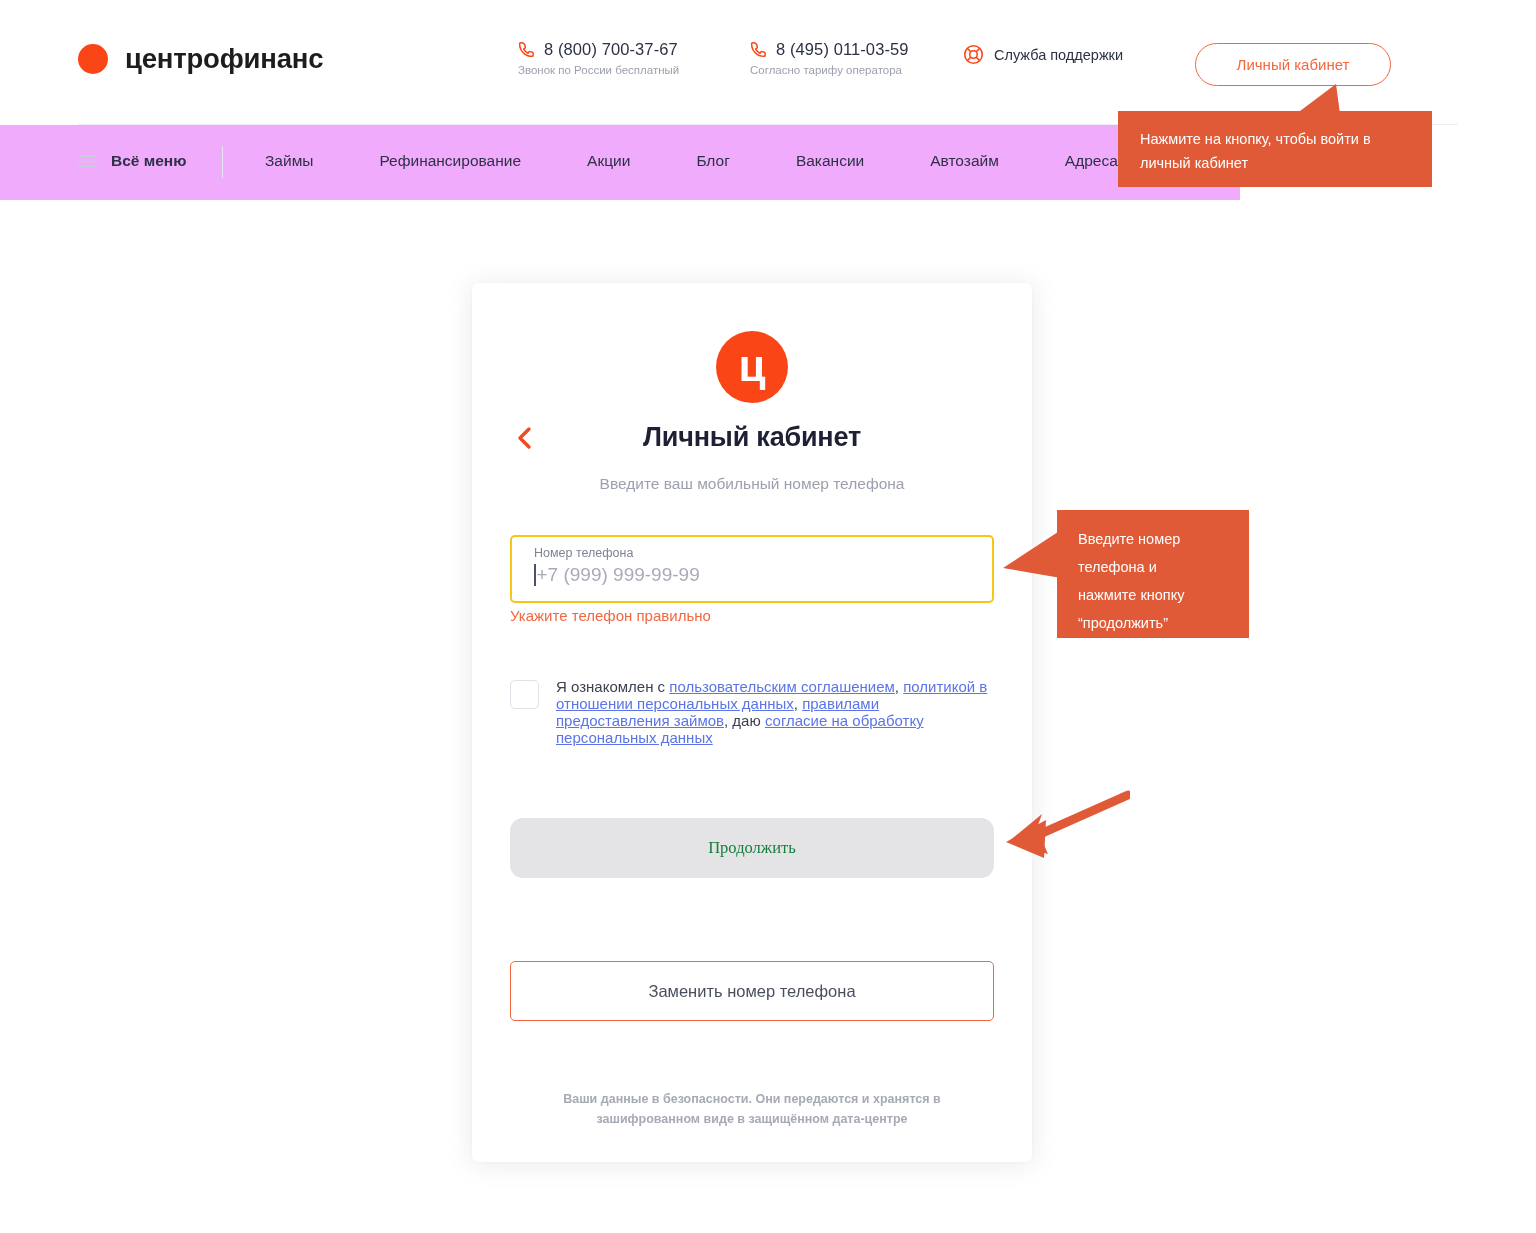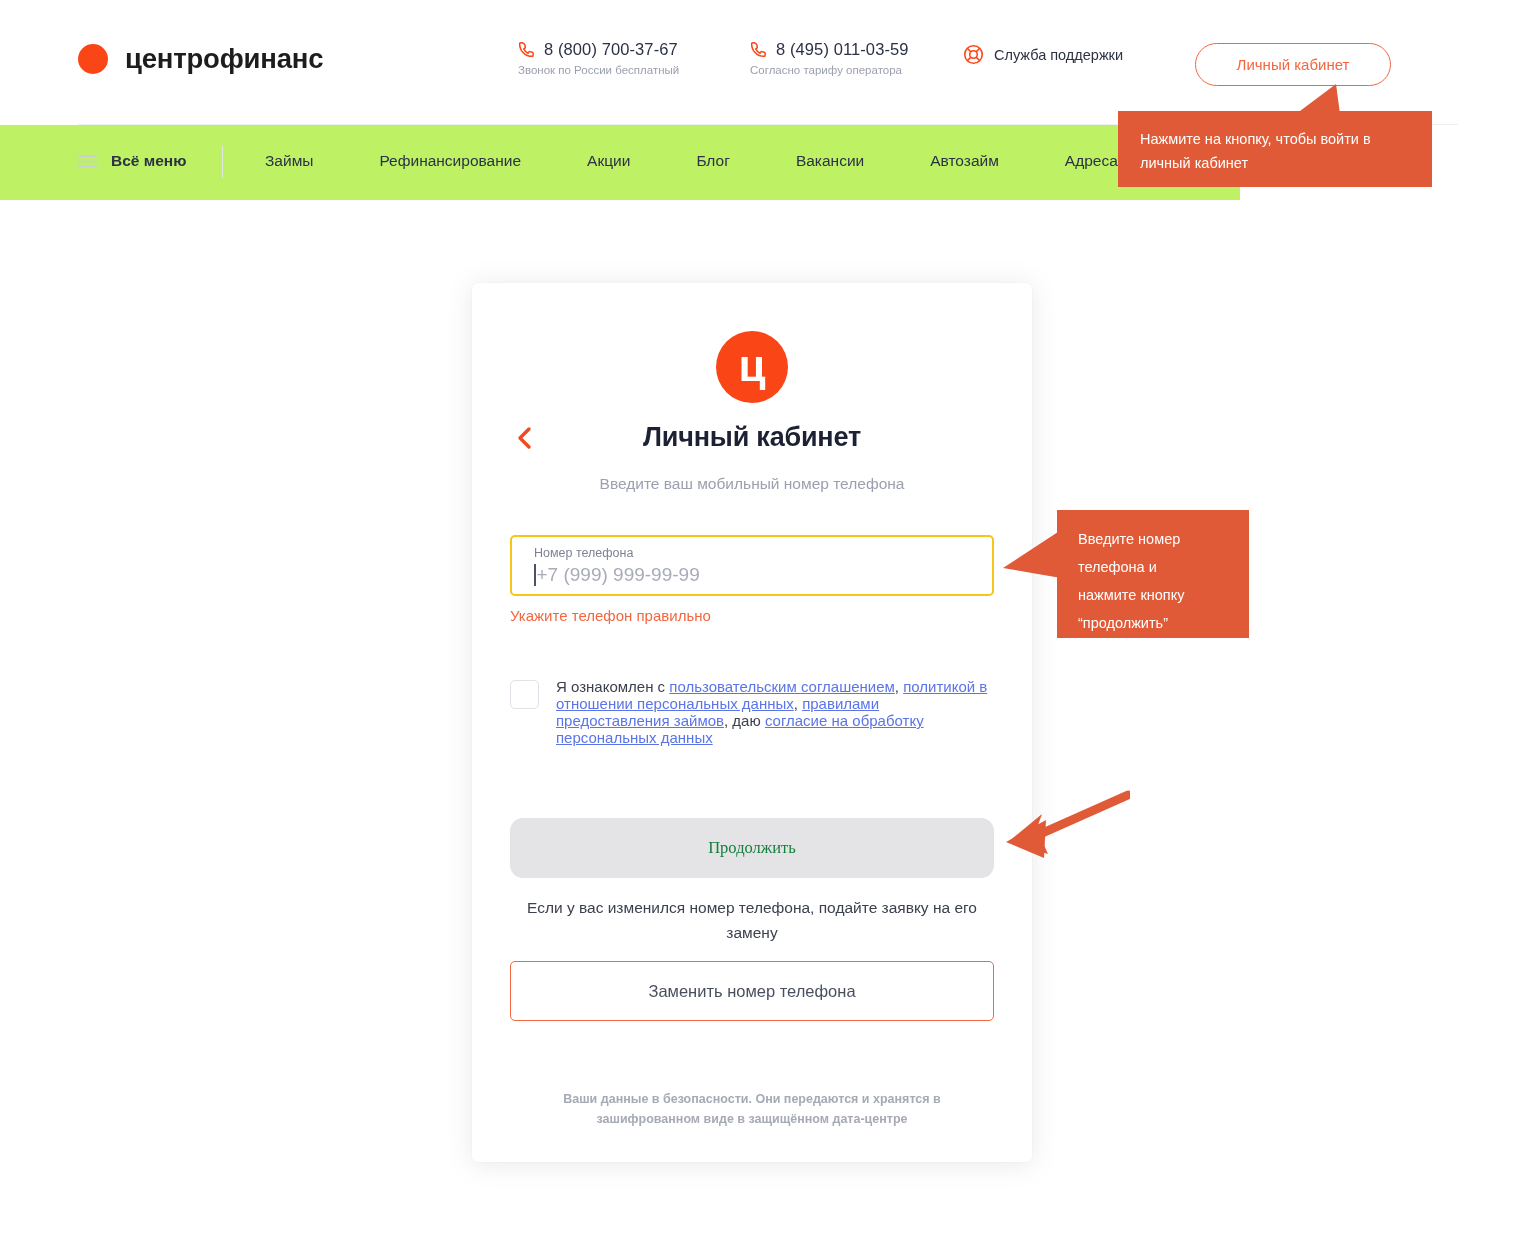--- a/index.html
+++ b/index.html
@@ -107,21 +107,21 @@
   .nav-sep {
     position: absolute;
     left: 78px; top: 124px;
     width: 1380px; height: 1px;
     background: #eceef2;
   }
   .nav {
     position: absolute;
     left: 0; top: 125px;
     width: 1240px; height: 75px;
-    background: #bef264;
+    background: #f0abfc;
     display: flex;
     align-items: center;
   }
   .nav-burger {
     position: absolute;
     left: 78px; top: 27px;
     display: flex;
     align-items: center;
     gap: 14px;
     cursor: pointer;
@@ -213,21 +213,21 @@
     width: 560px;
     text-align: center;
     font-size: 15.5px;
     color: #9ca0ae;
   }
 
   
   .field {
     position: absolute;
     left: 38px; top: 252px;
-    width: 484px; height: 61px;
+    width: 484px; height: 68px;
     border: 2px solid #F5C518;
     border-radius: 5px;
     background: #ffffff;
     cursor: text;
   }
   .field-label {
     position: absolute;
     left: 22px; top: 9px;
     font-size: 12.5px;
     color: #7d8394;
@@ -466,21 +466,20 @@
 
     <div class="consent">
       <div class="checkbox"></div>
       <div class="consent-text">
         <span>Я ознакомлен с </span><a>пользовательским соглашением</a><span>, </span><a>политикой в отношении персональных данных</a><span>, </span><a>правилами предоставления займов</a><span>, даю </span><a>согласие на обработку персональных данных</a>
       </div>
     </div>
 
     <button class="btn-continue">Продолжить</button>
 
-    <div class="change-note">Если у вас изменился номер телефона, подайте заявку на его замену</div>
 
     <button class="btn-change">Заменить номер телефона</button>
 
     <div class="security-note">Ваши данные в безопасности. Они передаются и хранятся в зашифрованном виде в защищённом дата-центре</div>
   </div>
 
   <svg class="tooltip-1-arrow" viewBox="0 0 48 30">
     <path d="M46 30 L2 30 L42 0 Z" fill="#E05A37"></path>
   </svg>
   <div class="tooltip tooltip-1">

